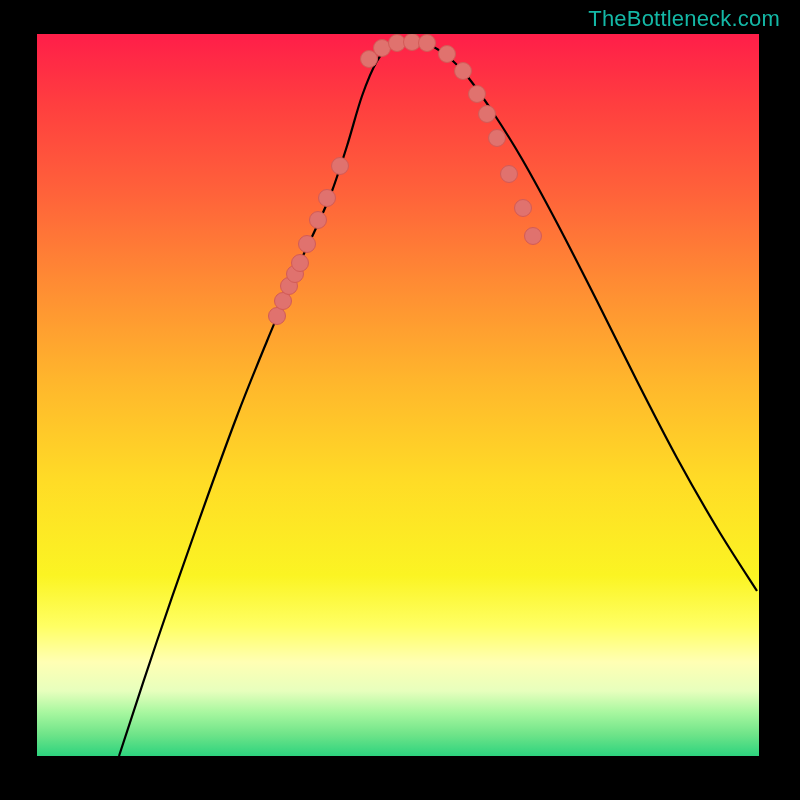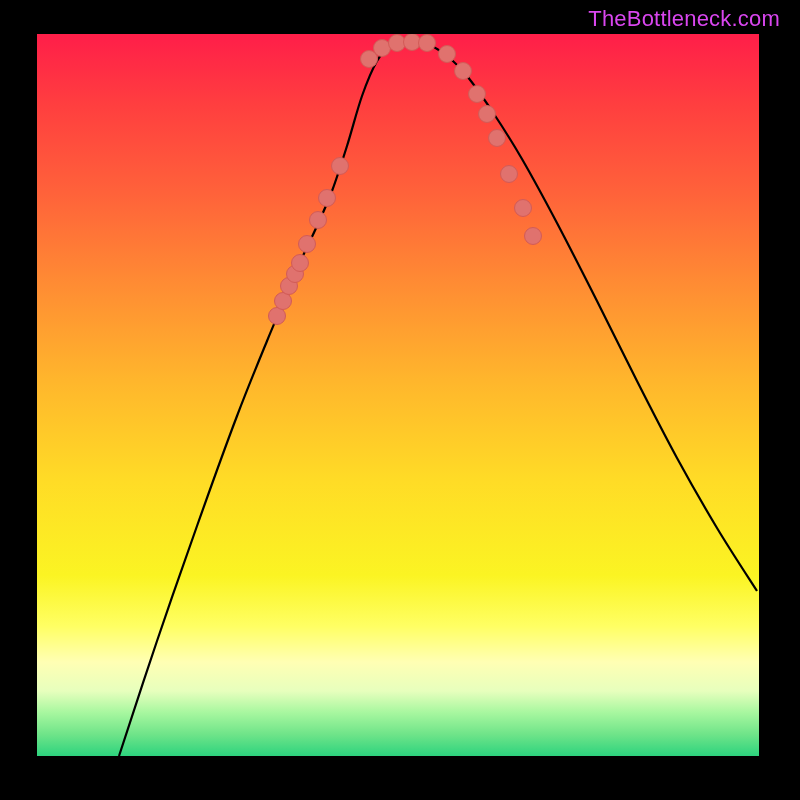--- a/index.html
+++ b/index.html
@@ -8,21 +8,21 @@
     width: 800px;
     height: 800px;
     overflow: hidden;
     background: #000;
     font-family: Arial, Helvetica, sans-serif;
   }
   .watermark {
     position: absolute;
     top: 6px;
     right: 20px;
-    color: #d946ef;
+    color: #14b8a6;
     font-size: 22px;
     font-weight: 500;
     letter-spacing: 0.2px;
     z-index: 20;
   }
   .frame {
     position: absolute;
     left: 37px;
     top: 34px;
     width: 722px;

